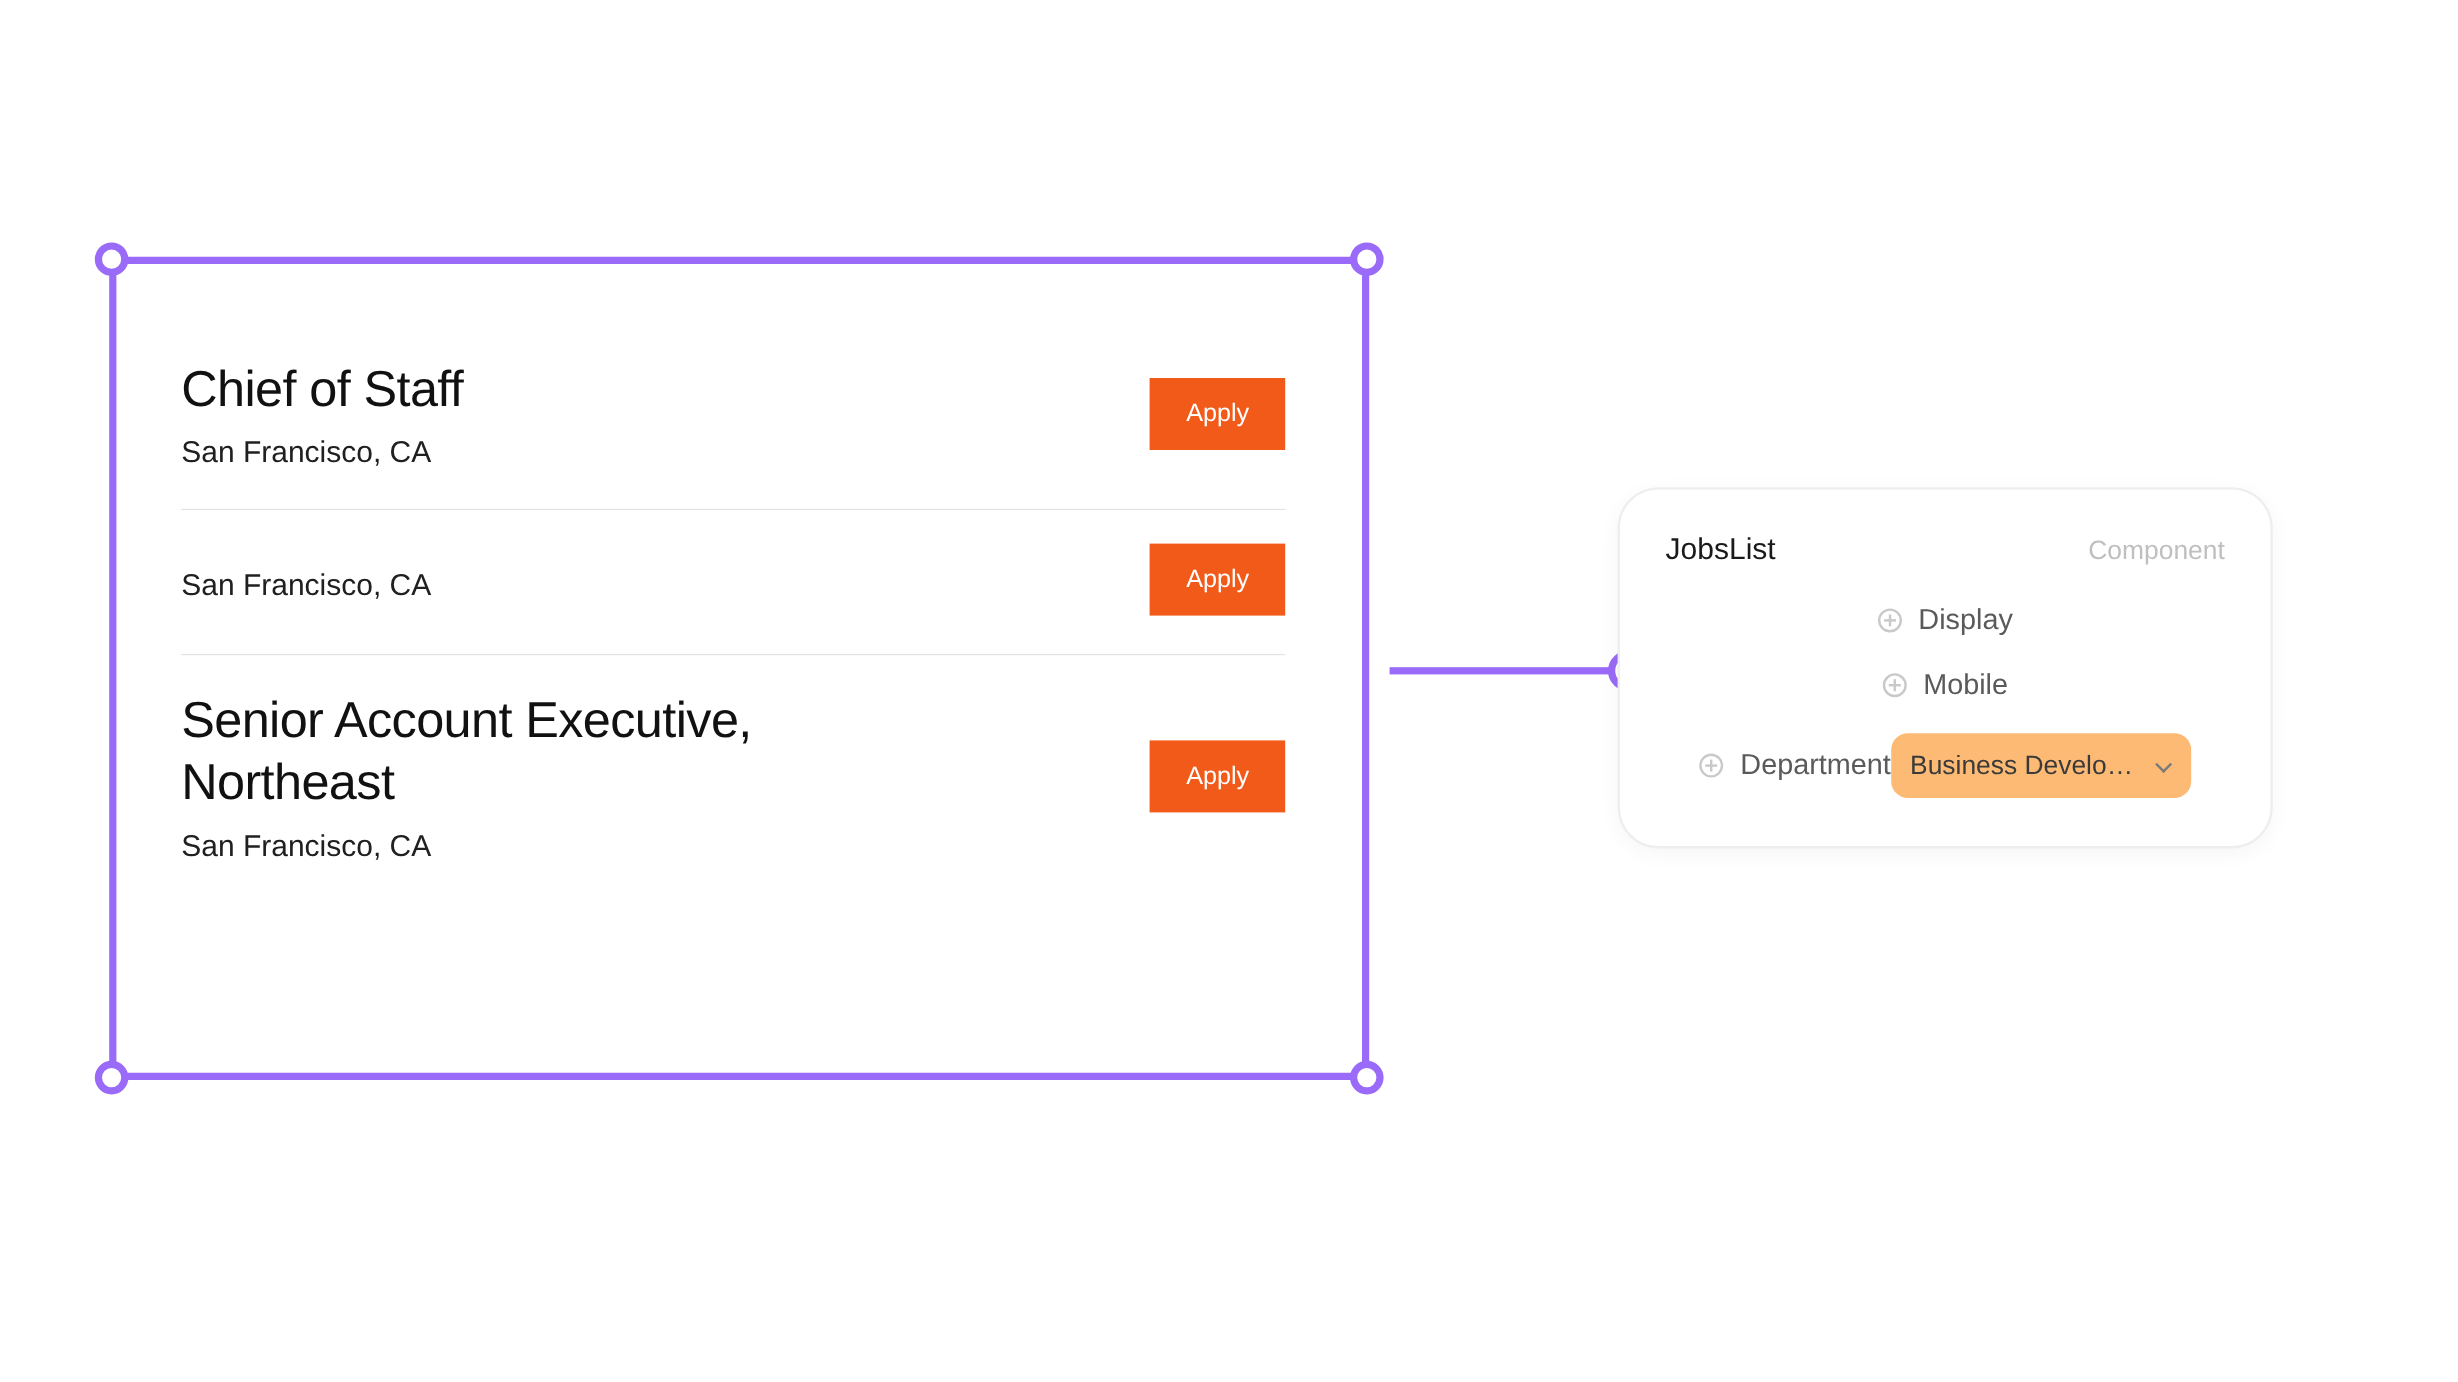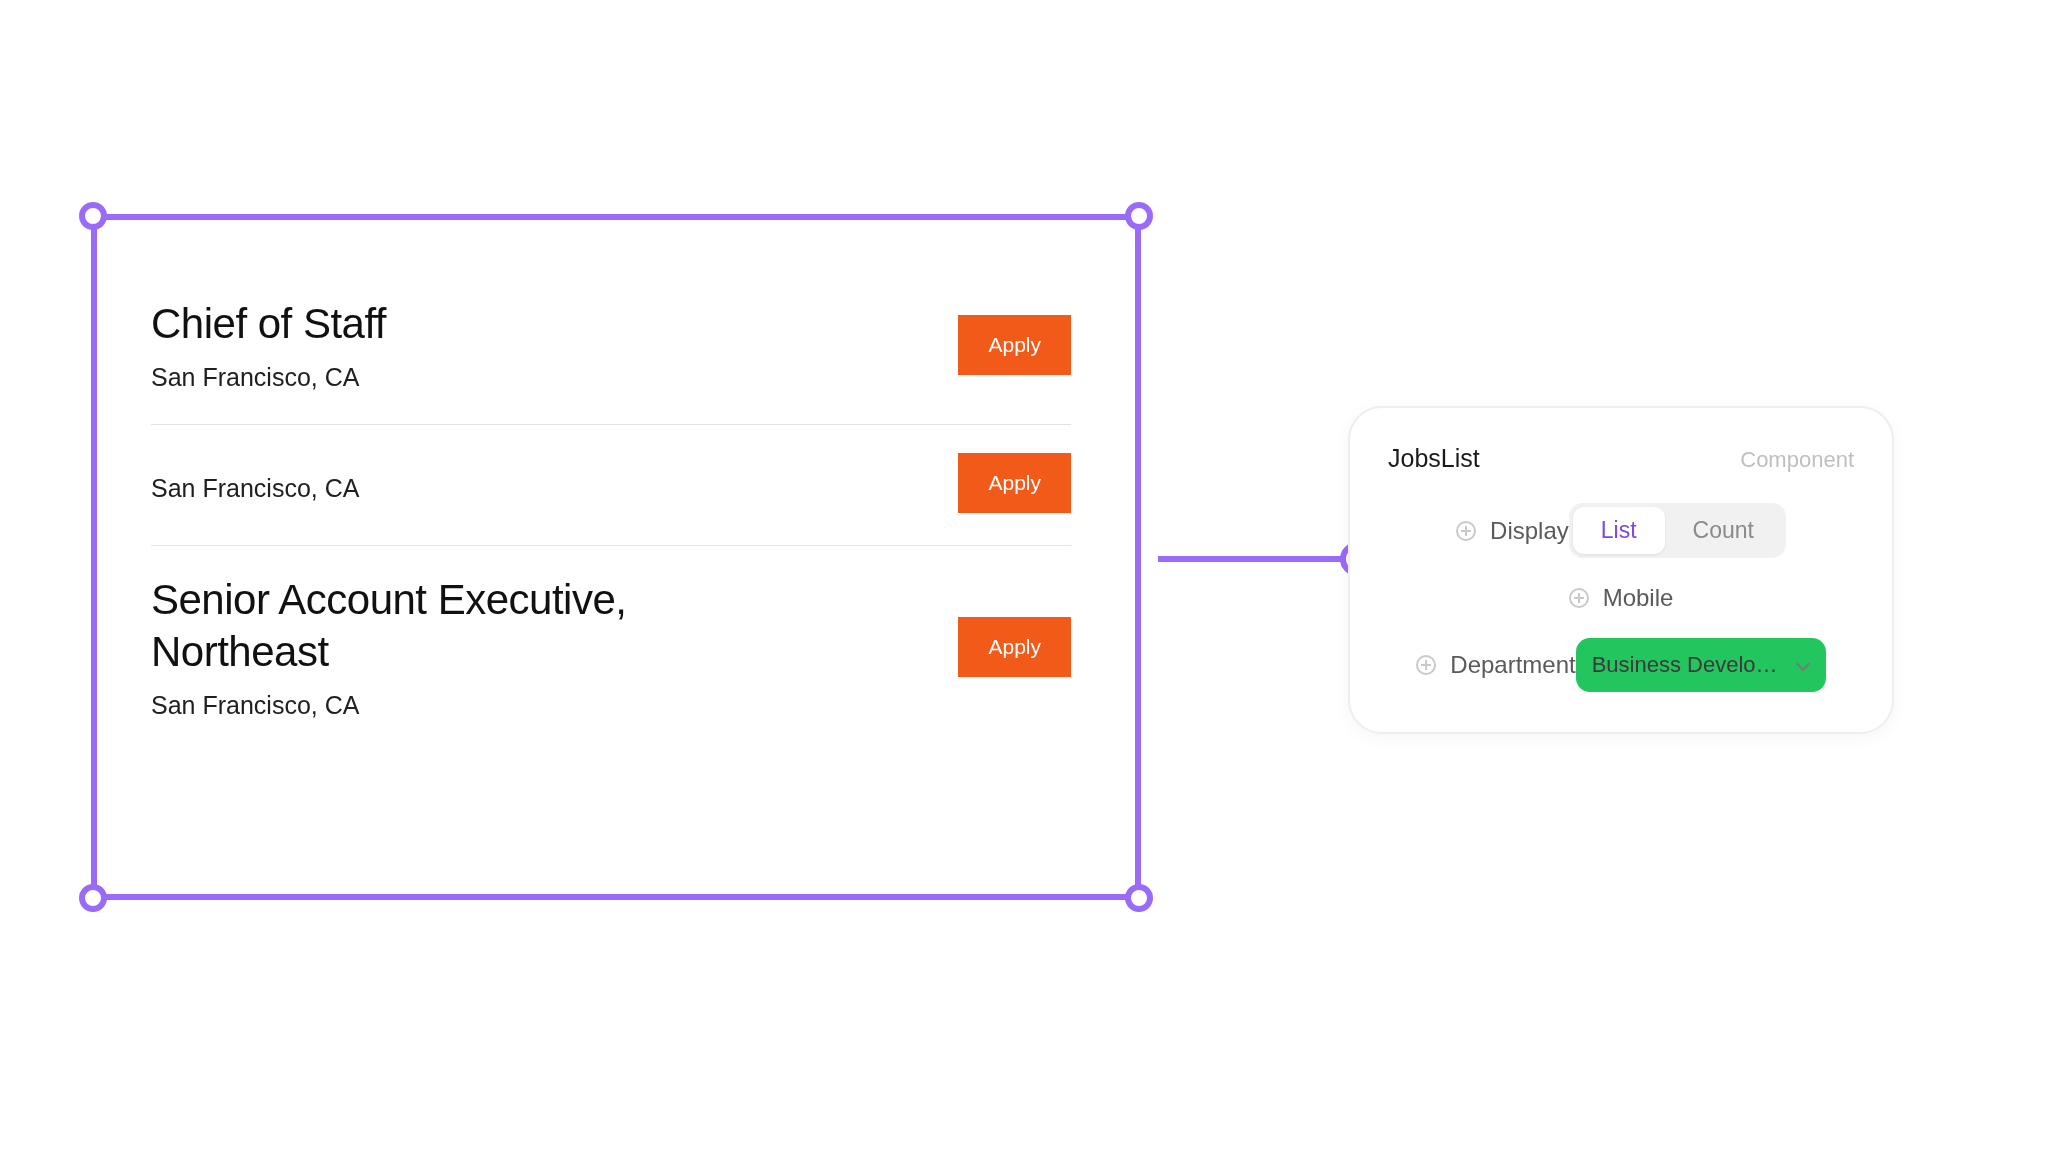--- a/index.html
+++ b/index.html
@@ -151,21 +151,21 @@
   .seg button.active {
     background: #ffffff;
     color: #7a49e8;
     box-shadow: 0 1px 3px rgba(0,0,0,0.08);
   }
 
   .dropdown {
     display: flex;
     align-items: center;
     gap: 12px;
-    background: #22c55e;
+    background: #fdba74;
     border-radius: 14px;
     padding: 14px 16px;
     width: 250px;
     cursor: pointer;
   }
   .dropdown-val {
     font-size: 22px;
     color: #3a3a3a;
     white-space: nowrap;
     overflow: hidden;
@@ -230,24 +230,20 @@
   <div class="insp-header">
     <div class="insp-title">JobsList</div>
     <div class="insp-sub">Component</div>
   </div>
 
   <div class="prop-row">
     <div class="prop-left">
       <span class="plus-icon"></span>
       <span class="prop-label">Display</span>
     </div>
-    <div class="seg">
-      <button class="active">List</button>
-      <button>Count</button>
-    </div>
   </div>
 
   <div class="prop-row">
     <div class="prop-left">
       <span class="plus-icon"></span>
       <span class="prop-label">Mobile</span>
     </div>
   </div>
 
   <div class="prop-row">

